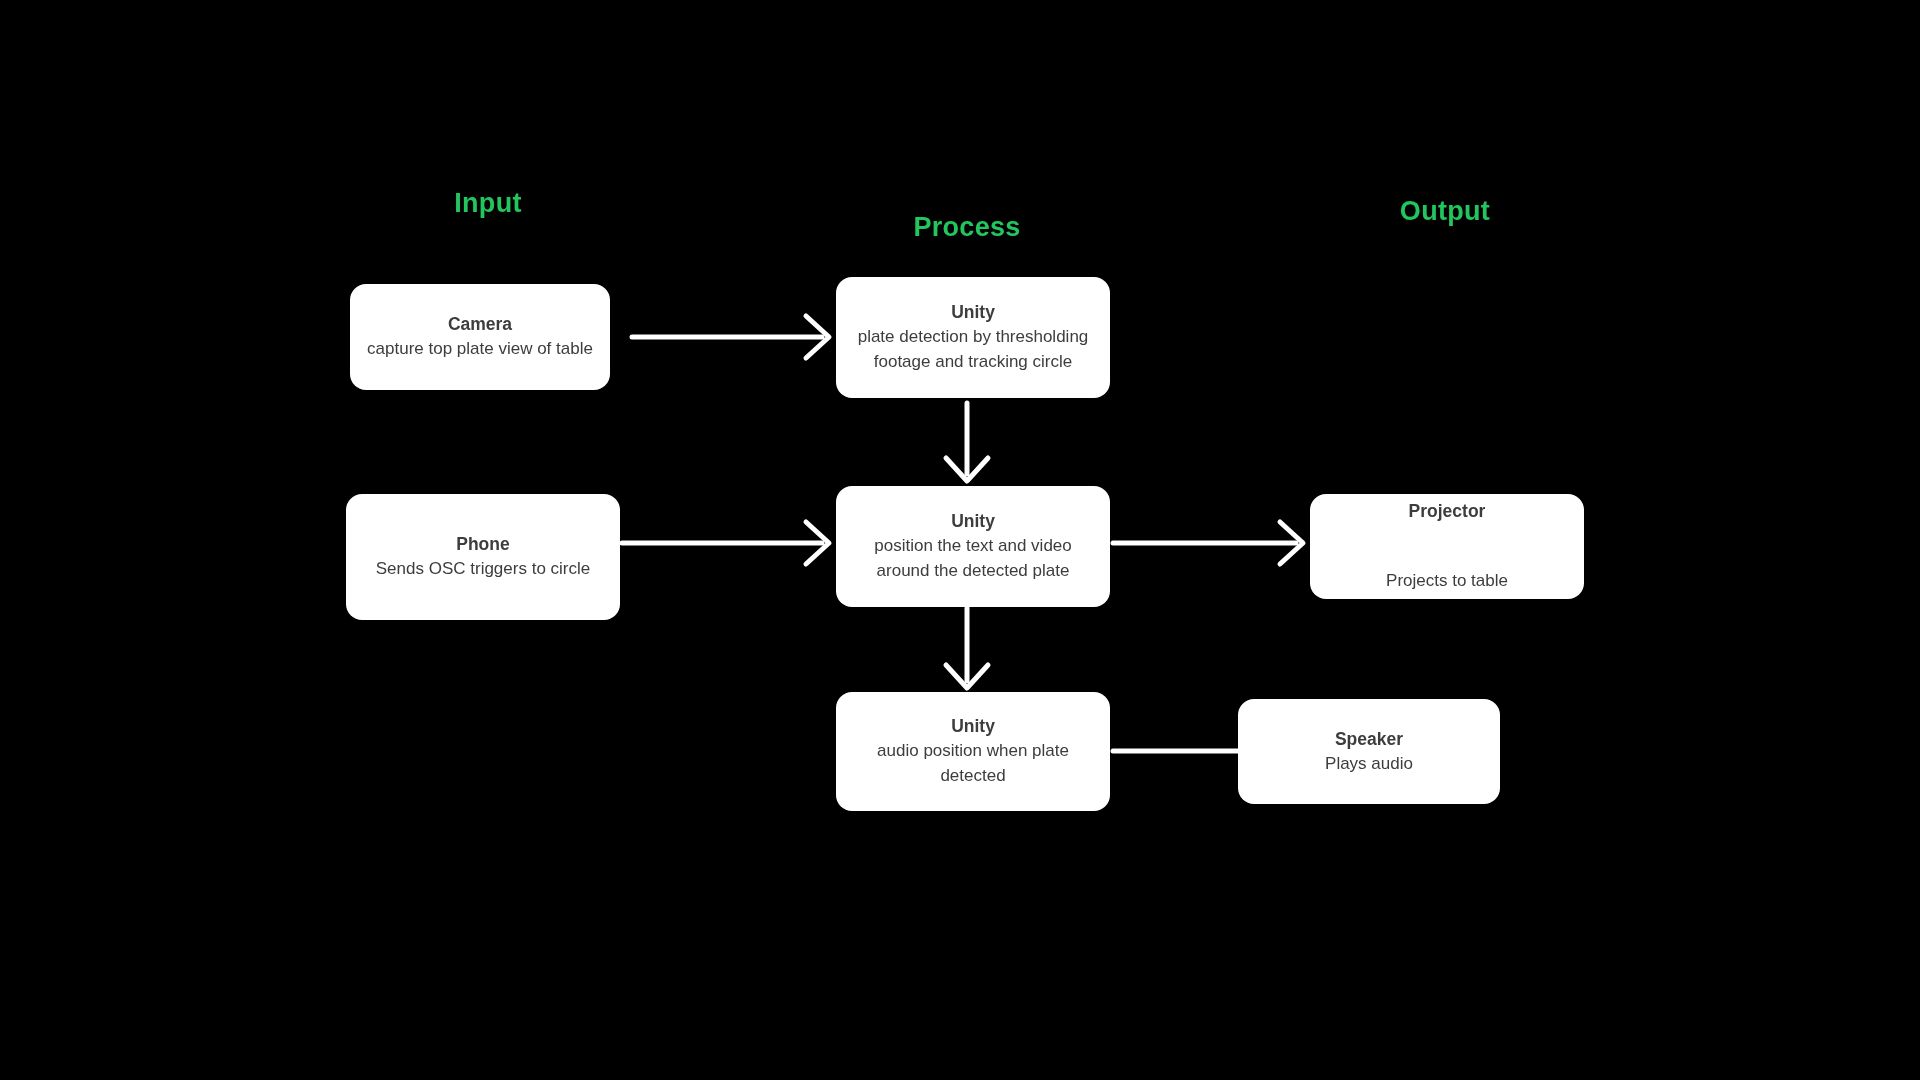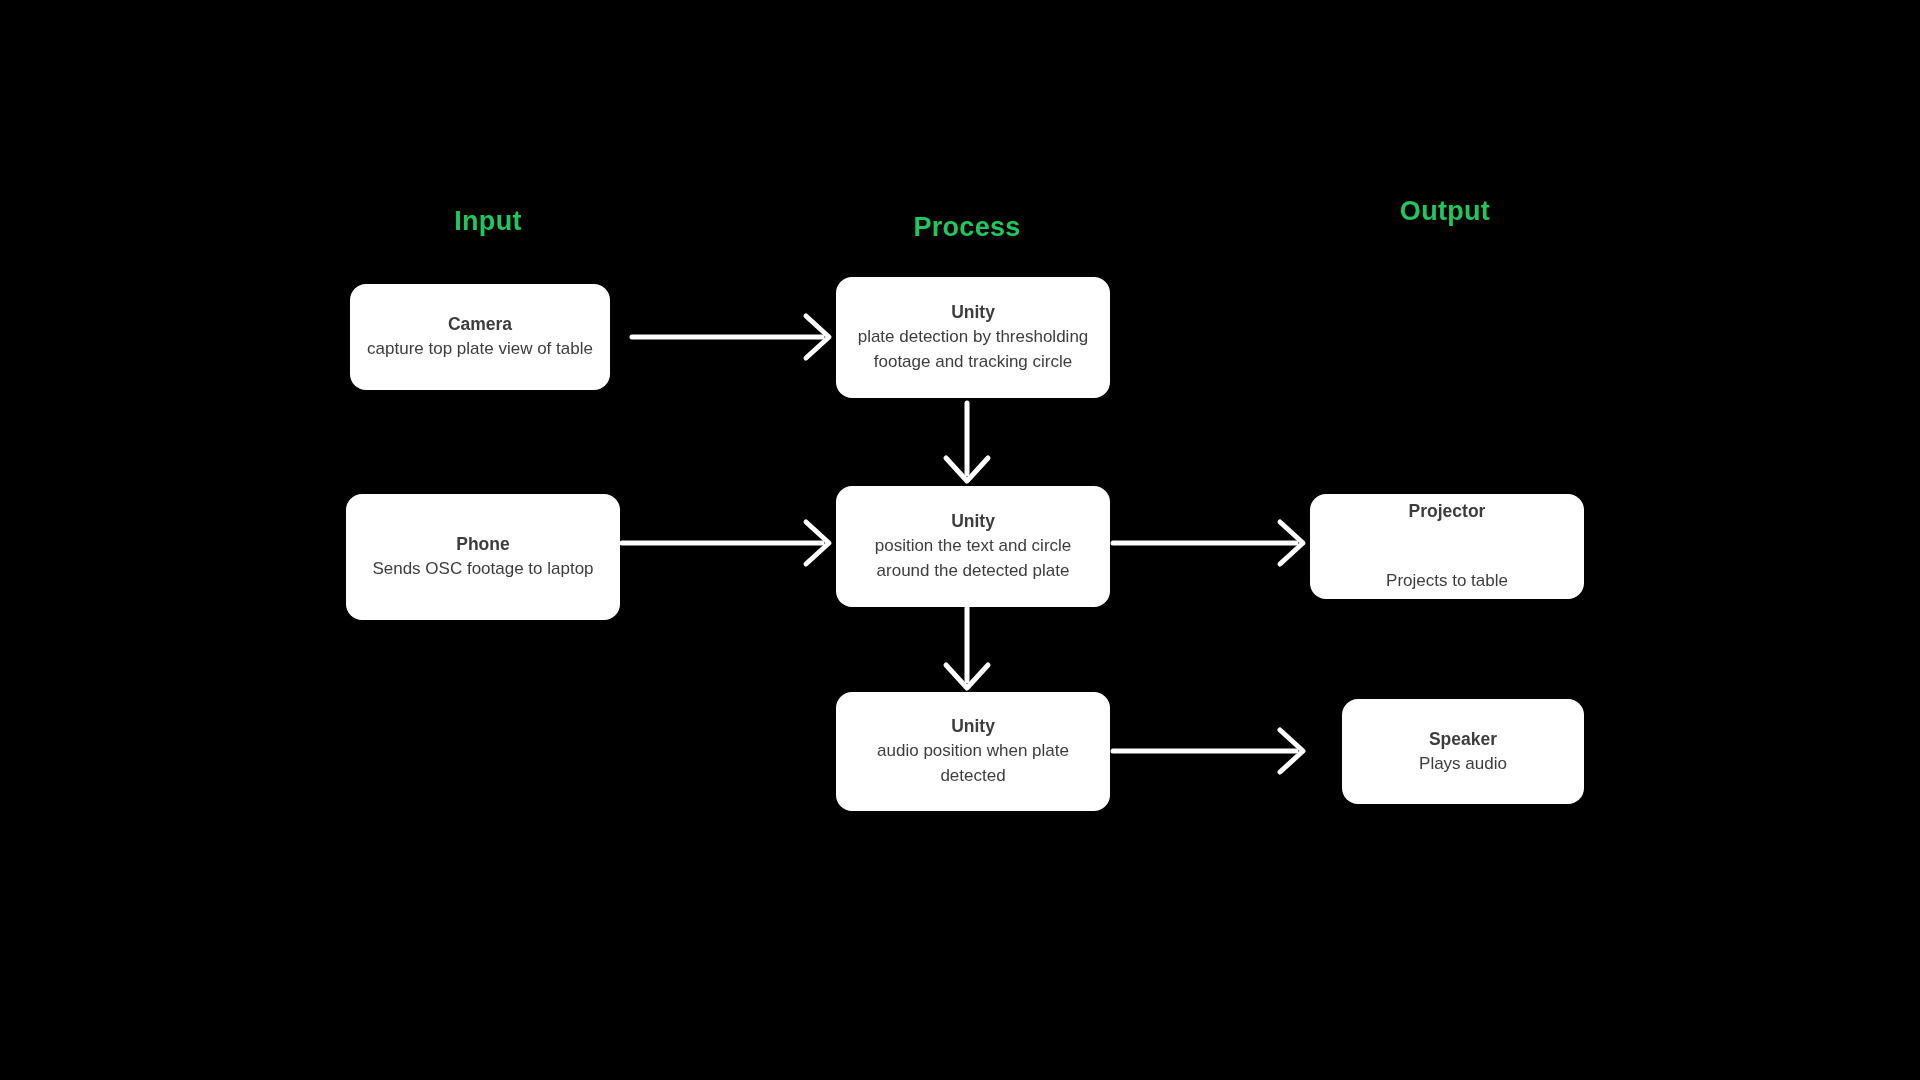--- a/index.html
+++ b/index.html
@@ -20,21 +20,21 @@
 
   .col-header {
     position: absolute;
     width: 300px;
     text-align: center;
     color: var(--header-green);
     font-size: 27px;
     font-weight: 700;
     letter-spacing: 0.3px;
   }
-  #header-input   { left: 338px;  top: 206px; }
+  #header-input   { left: 338px;  top: 188px; }
   #header-process { left: 817px;  top: 212px; }
   #header-output  { left: 1295px; top: 196px; }
 
   .node {
     position: absolute;
     background: var(--node-bg);
     border-radius: 16px;
     color: var(--node-text);
     display: flex;
     flex-direction: column;
@@ -52,21 +52,21 @@
     font-size: 17px;
     font-weight: 400;
     line-height: 1.45;
   }
   #node-camera         { left: 350px;  top: 284px; width: 260px; height: 106px; }
   #node-unity-detect   { left: 836px;  top: 277px; width: 274px; height: 121px; }
   #node-phone          { left: 346px;  top: 494px; width: 274px; height: 126px; }
   #node-unity-position { left: 836px;  top: 486px; width: 274px; height: 121px; }
   #node-projector      { left: 1310px; top: 494px; width: 274px; height: 105px; gap: 45px; }
   #node-unity-audio    { left: 836px;  top: 692px; width: 274px; height: 119px; }
-  #node-speaker        { left: 1342px; top: 699px; width: 242px; height: 105px; }
+  #node-speaker        { left: 1238px; top: 699px; width: 262px; height: 105px; }
 
   .arrow-layer {
     position: absolute;
     left: 0; top: 0;
     width: 1920px; height: 1080px;
     pointer-events: none;
   }
   .arrow-layer path {
     stroke: var(--arrow);
     stroke-width: 5;
@@ -116,26 +116,26 @@
     <div class="node-subtitle">capture top plate view of table</div>
   </div>
 
   <div class="node" id="node-unity-detect">
     <div class="node-title">Unity</div>
     <div class="node-subtitle">plate detection by thresholding footage and tracking circle</div>
   </div>
 
   <div class="node" id="node-phone">
     <div class="node-title">Phone</div>
-    <div class="node-subtitle">Sends OSC footage to laptop</div>
+    <div class="node-subtitle">Sends OSC triggers to circle</div>
   </div>
 
   <div class="node" id="node-unity-position">
     <div class="node-title">Unity</div>
-    <div class="node-subtitle">position the text and circle around the detected plate</div>
+    <div class="node-subtitle">position the text and video around the detected plate</div>
   </div>
 
   <div class="node" id="node-projector">
     <div class="node-title">Projector</div>
     <div class="node-subtitle">Projects to table</div>
   </div>
 
   <div class="node" id="node-unity-audio">
     <div class="node-title">Unity</div>
     <div class="node-subtitle">audio position when plate detected</div>

